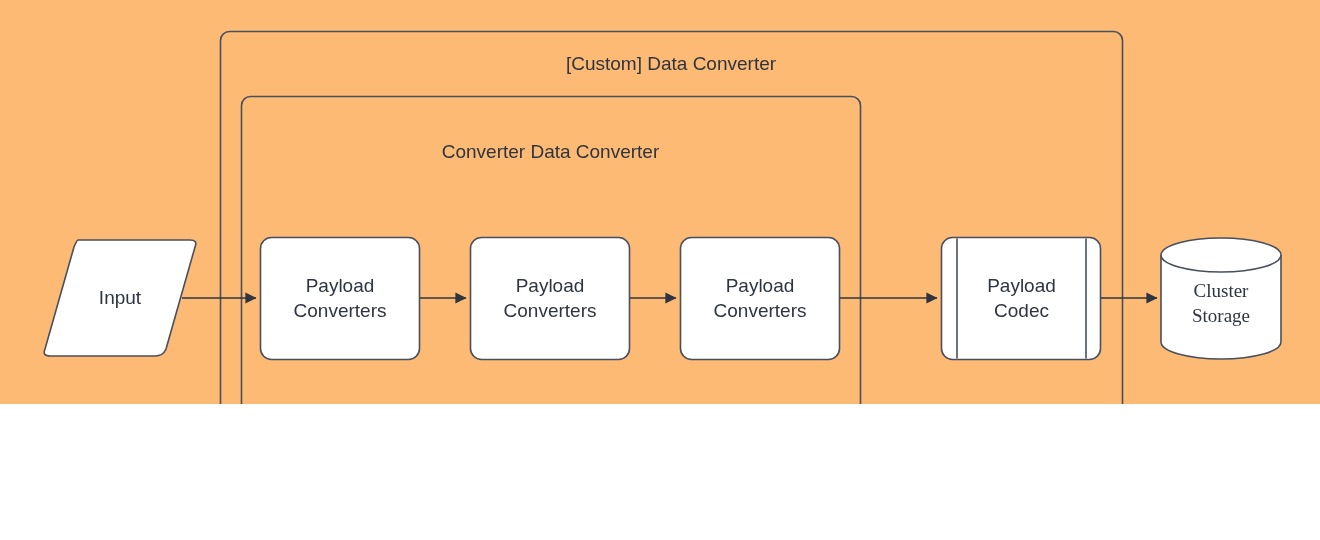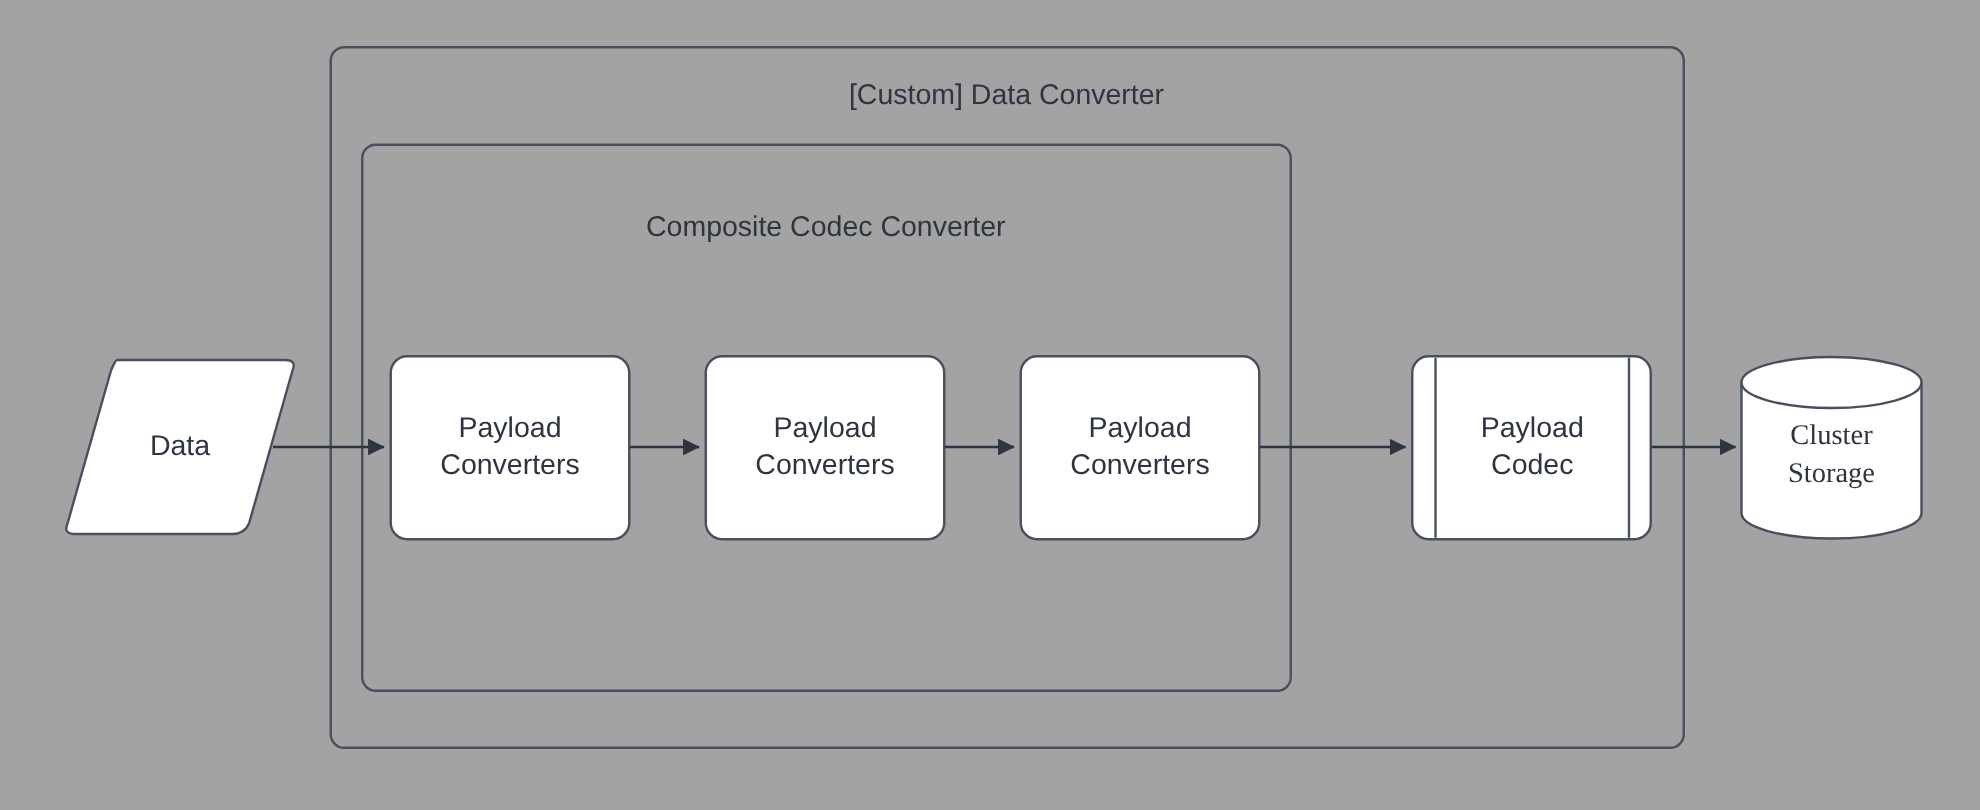--- a/index.html
+++ b/index.html
@@ -6,22 +6,22 @@
     margin: 0;
     padding: 0;
     background: #ffffff;
   }
   body {
     font-family: "Liberation Sans", sans-serif;
   }
   #canvas {
     position: relative;
     width: 1320px;
-    height: 540px;
-    background: #a3a3a3;
+    height: 404px;
+    background: #fdba74;
     overflow: hidden;
   }
   #svg-layer {
     position: absolute;
     top: 0;
     left: 0;
     width: 1320px;
     height: 540px;
   }
   .label {
@@ -76,23 +76,23 @@
 
     <line x1="182" y1="298" x2="256" y2="298" stroke="#2e3440" stroke-width="1.6" marker-end="url(#arrow)"></line>
     <line x1="420" y1="298" x2="466" y2="298" stroke="#2e3440" stroke-width="1.6" marker-end="url(#arrow)"></line>
     <line x1="630" y1="298" x2="676" y2="298" stroke="#2e3440" stroke-width="1.6" marker-end="url(#arrow)"></line>
     <line x1="840" y1="298" x2="937" y2="298" stroke="#2e3440" stroke-width="1.6" marker-end="url(#arrow)"></line>
     <line x1="1101" y1="298" x2="1157" y2="298" stroke="#2e3440" stroke-width="1.6" marker-end="url(#arrow)"></line>
   </svg>
 
   <div class="label container-title" style="left:220px; top:51px; width:902px;">[Custom] Data Converter</div>
 
-  <div class="label container-title" style="left:241px; top:139px; width:619px;">Composite Codec Converter</div>
+  <div class="label container-title" style="left:241px; top:139px; width:619px;">Converter Data Converter</div>
 
-  <div class="label" style="left:42px; top:285px; width:156px;">Data</div>
+  <div class="label" style="left:42px; top:285px; width:156px;">Input</div>
 
   <div class="label" style="left:260px; top:273px; width:160px;">Payload
 Converters</div>
 
   <div class="label" style="left:470px; top:273px; width:160px;">Payload
 Converters</div>
 
   <div class="label" style="left:680px; top:273px; width:160px;">Payload
 Converters</div>
 

